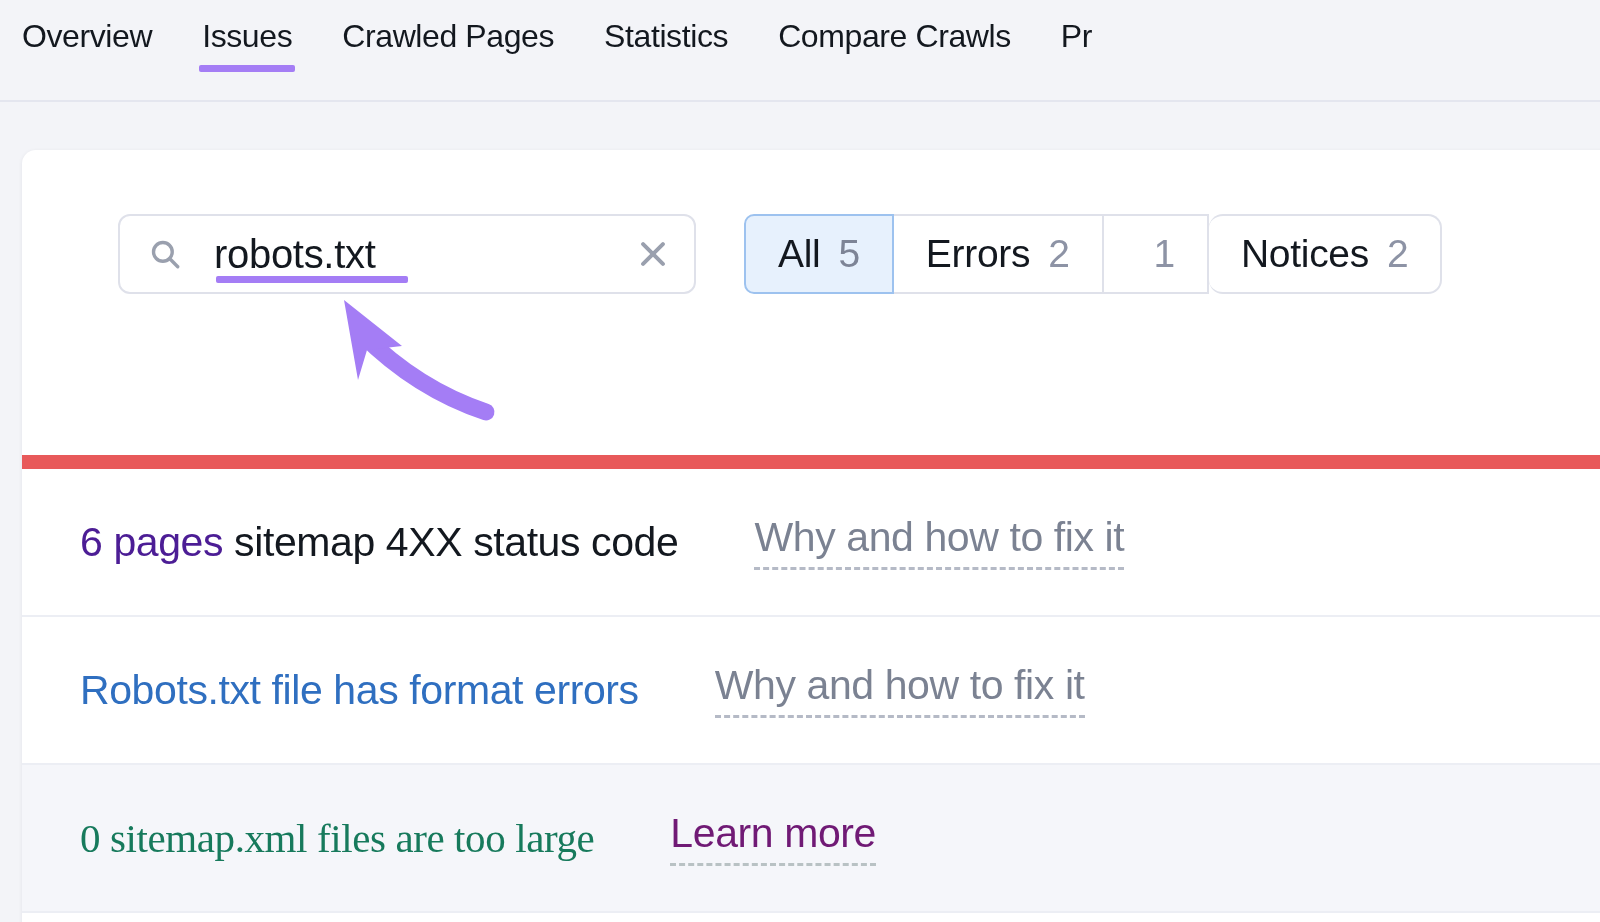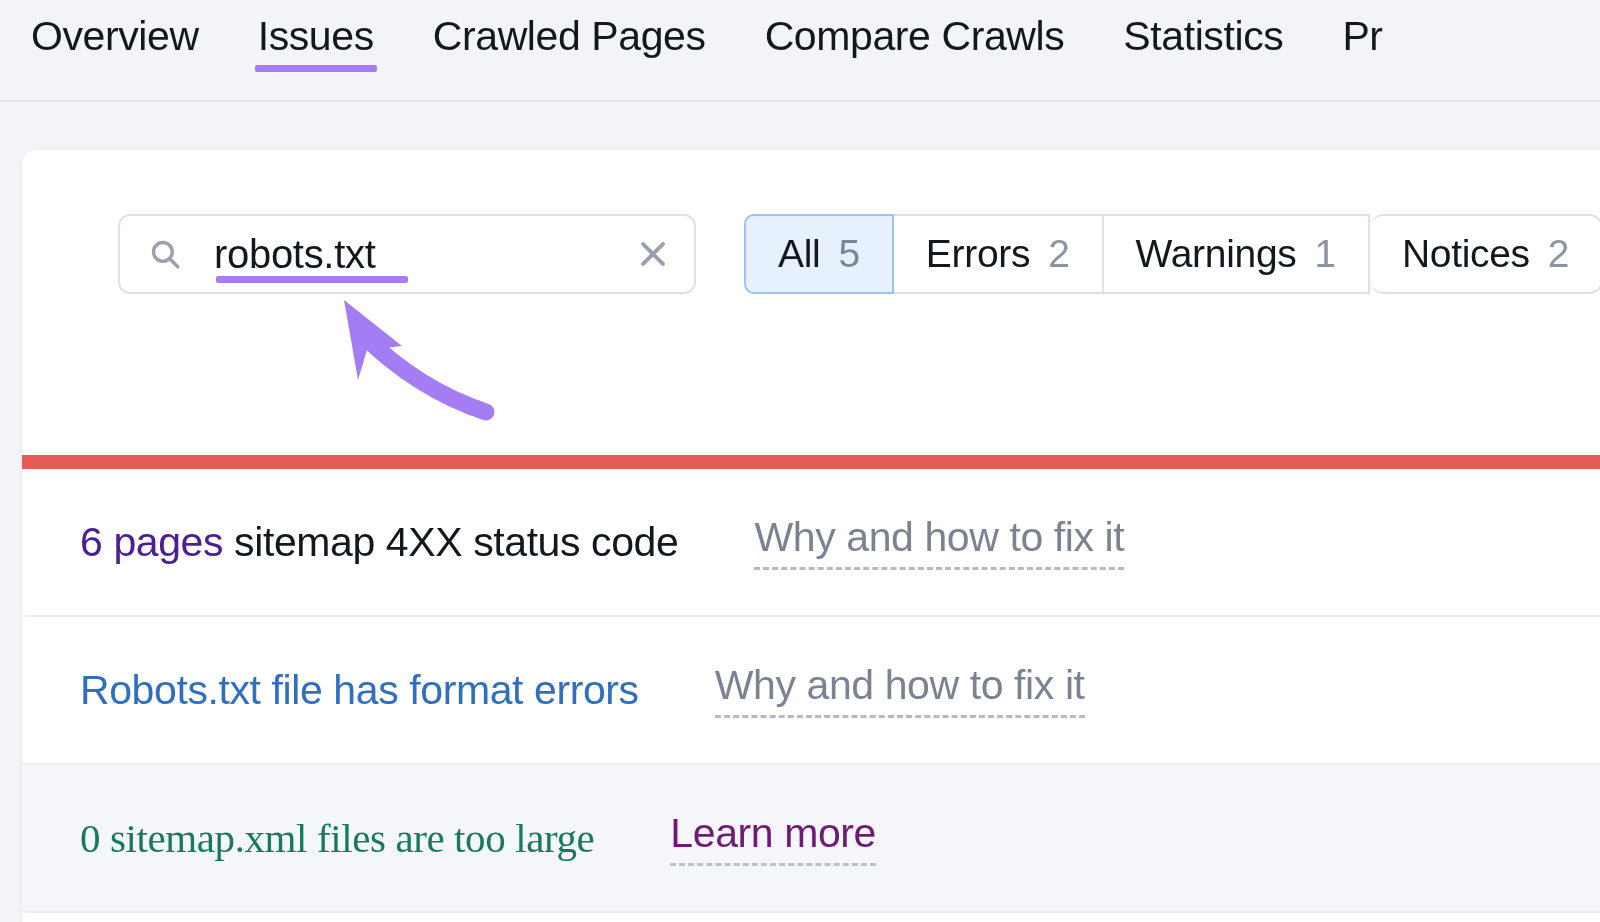--- a/index.html
+++ b/index.html
@@ -41,26 +41,25 @@
     display: flex;
     align-items: flex-start;
     white-space: nowrap;
   }
   .tab {
     position: relative;
     height: 72px;
     display: flex;
     align-items: center;
     padding: 0 25px;
-    font-size: 41px;
+    font-size: 32px;
     color: #13181f;
     letter-spacing: -0.4px;
     cursor: pointer;
     box-sizing: border-box;
-    margin-left: 9px;
   }
   .tab:first-child { padding-left: 0; }
   .tab.active::after {
     content: "";
     position: absolute;
     left: 22px;
     right: 22px;
     bottom: 0;
     height: 7px;
     background: #a47df5;
@@ -288,24 +287,24 @@
       <div class="tab">
         <span>Overview</span>
       </div>
       <div class="tab active">
         <span>Issues</span>
       </div>
       <div class="tab">
         <span>Crawled Pages</span>
       </div>
       <div class="tab">
+        <span>Statistics</span>
+      </div>
+      <div class="tab">
         <span>Compare Crawls</span>
-      </div>
-      <div class="tab">
-        <span>Statistics</span>
       </div>
       <div class="tab">
         <span>Pr</span>
       </div>
     </div>
   </div>
 
   <div class="card">
 
     <div class="controls">
@@ -330,21 +329,20 @@
       <div class="filters">
         <div class="filter selected">
           <span>All</span>
           <span class="fcount">5</span>
         </div>
         <div class="filter">
           <span>Errors</span>
           <span class="fcount">2</span>
         </div>
         <div class="filter">
-          <span>Warnings</span>
           <span class="fcount">1</span>
         </div>
         <div class="filter">
           <span>Notices</span>
           <span class="fcount">2</span>
         </div>
       </div>
     </div>
 
     <div class="section-head">

